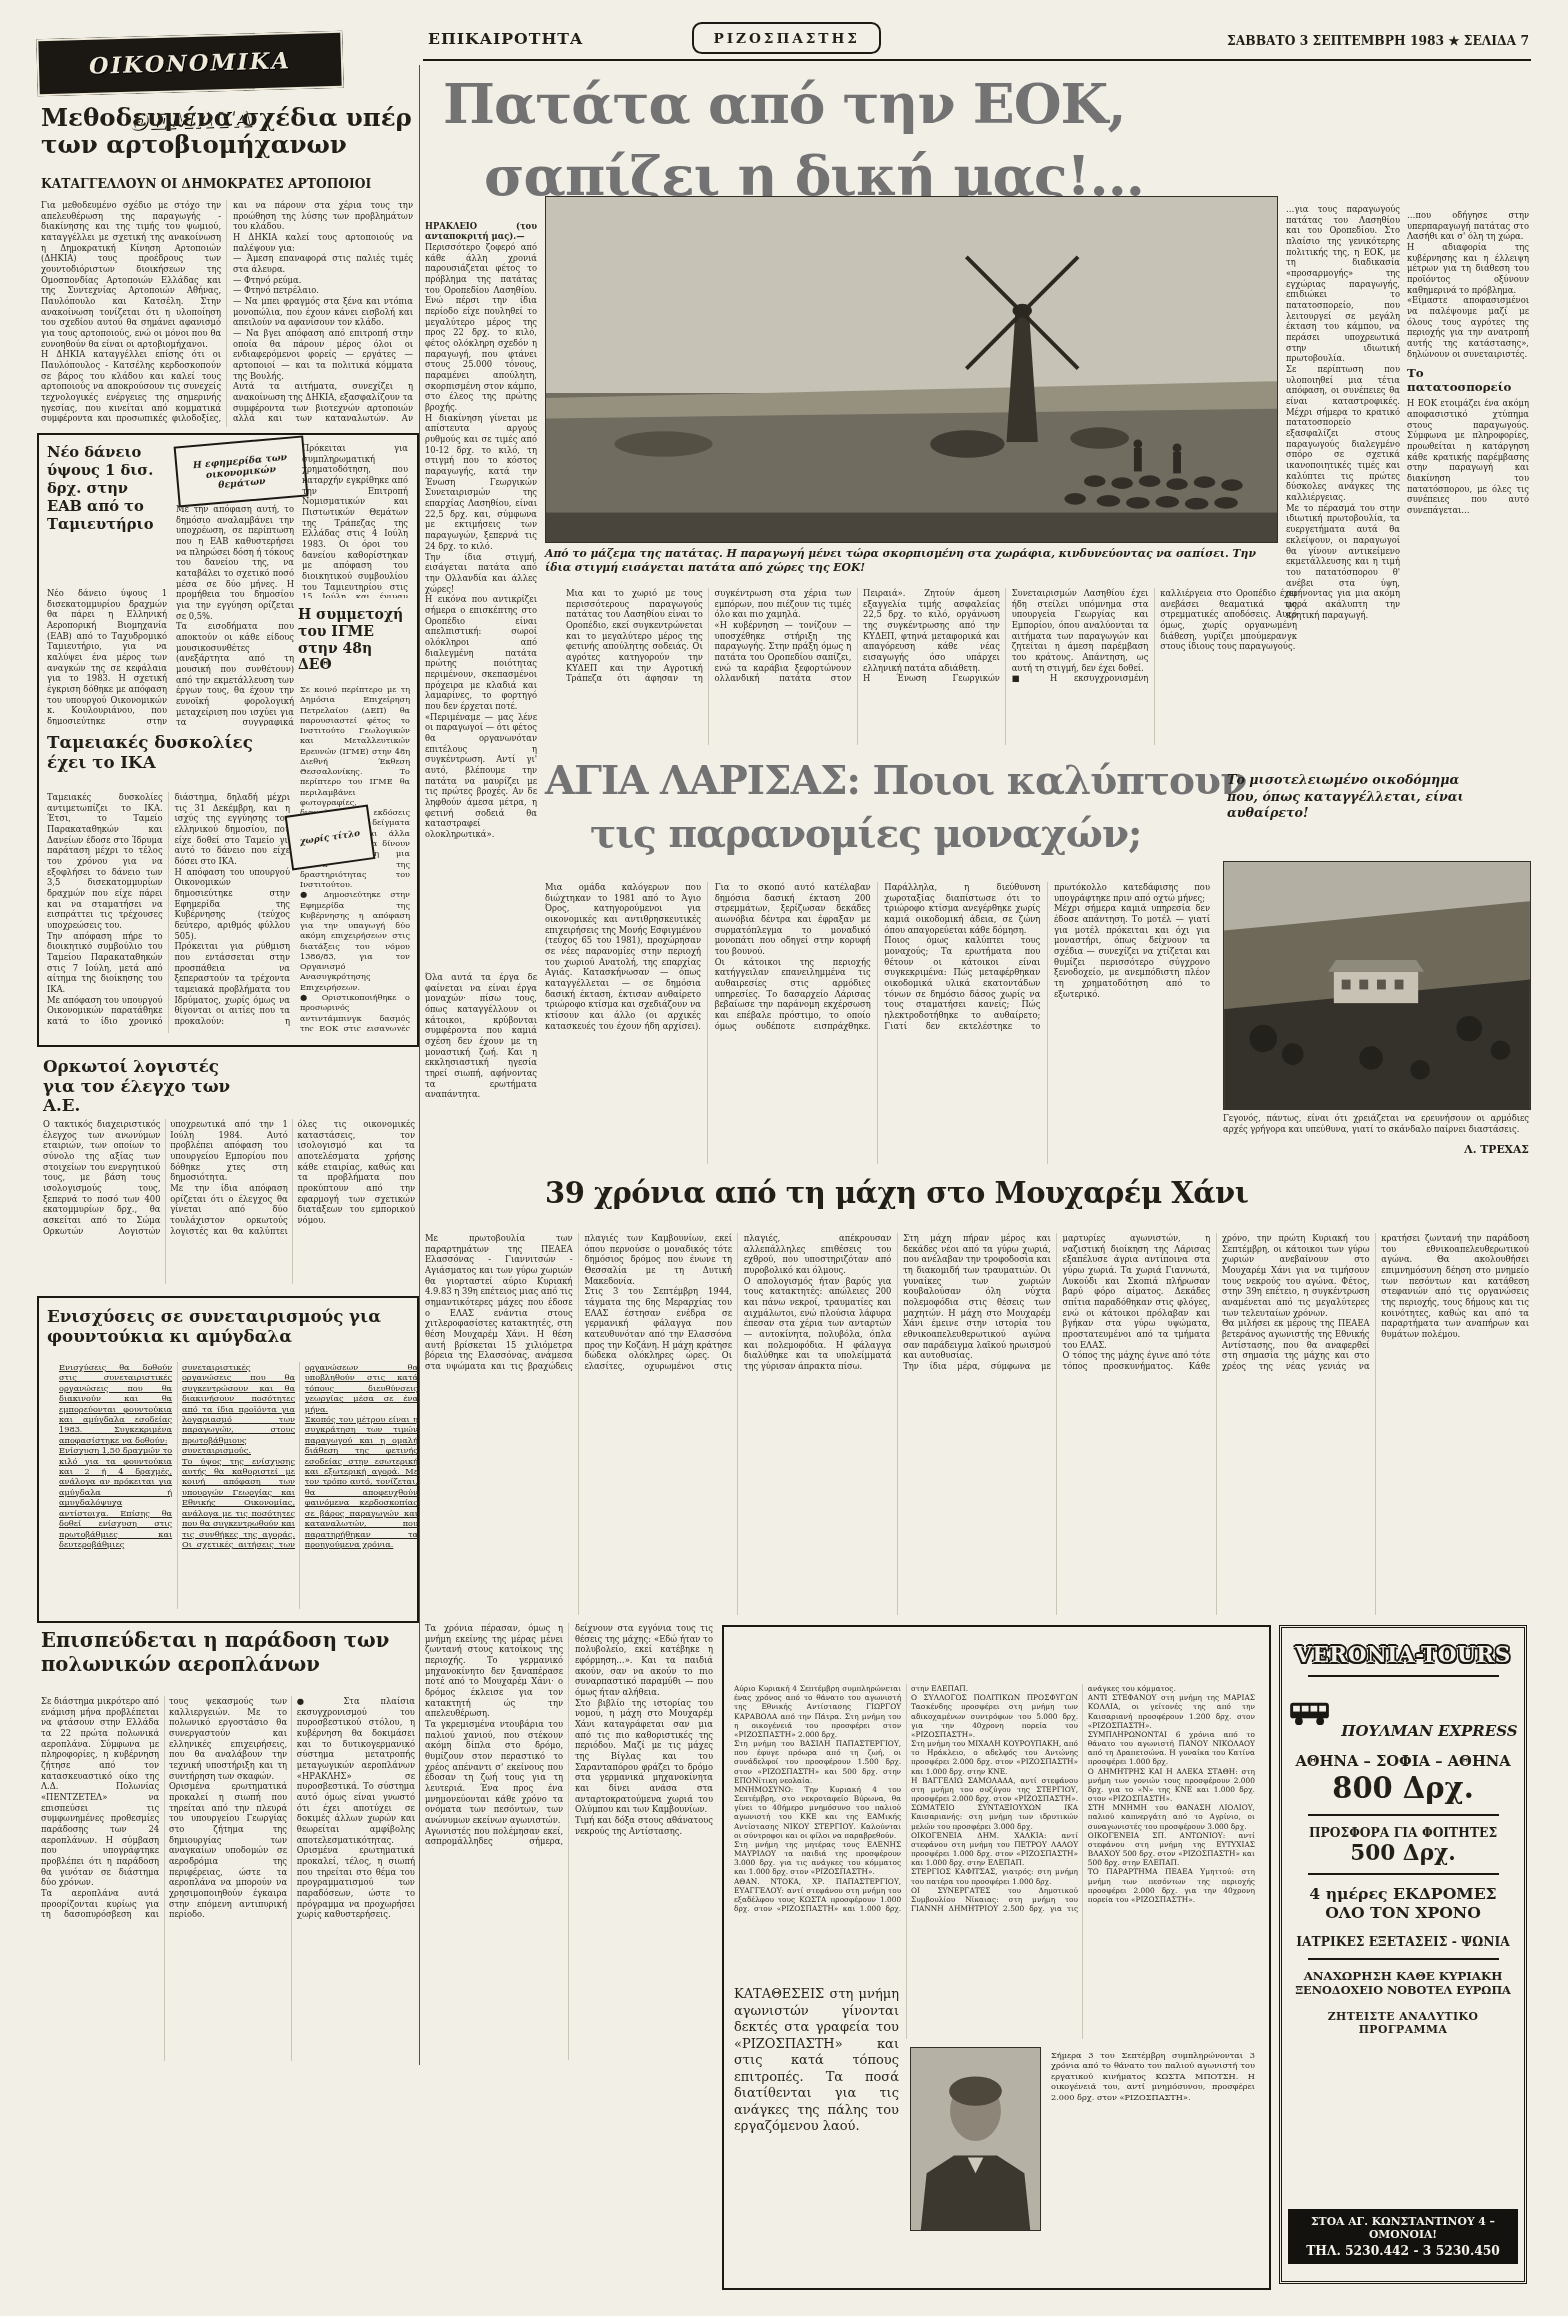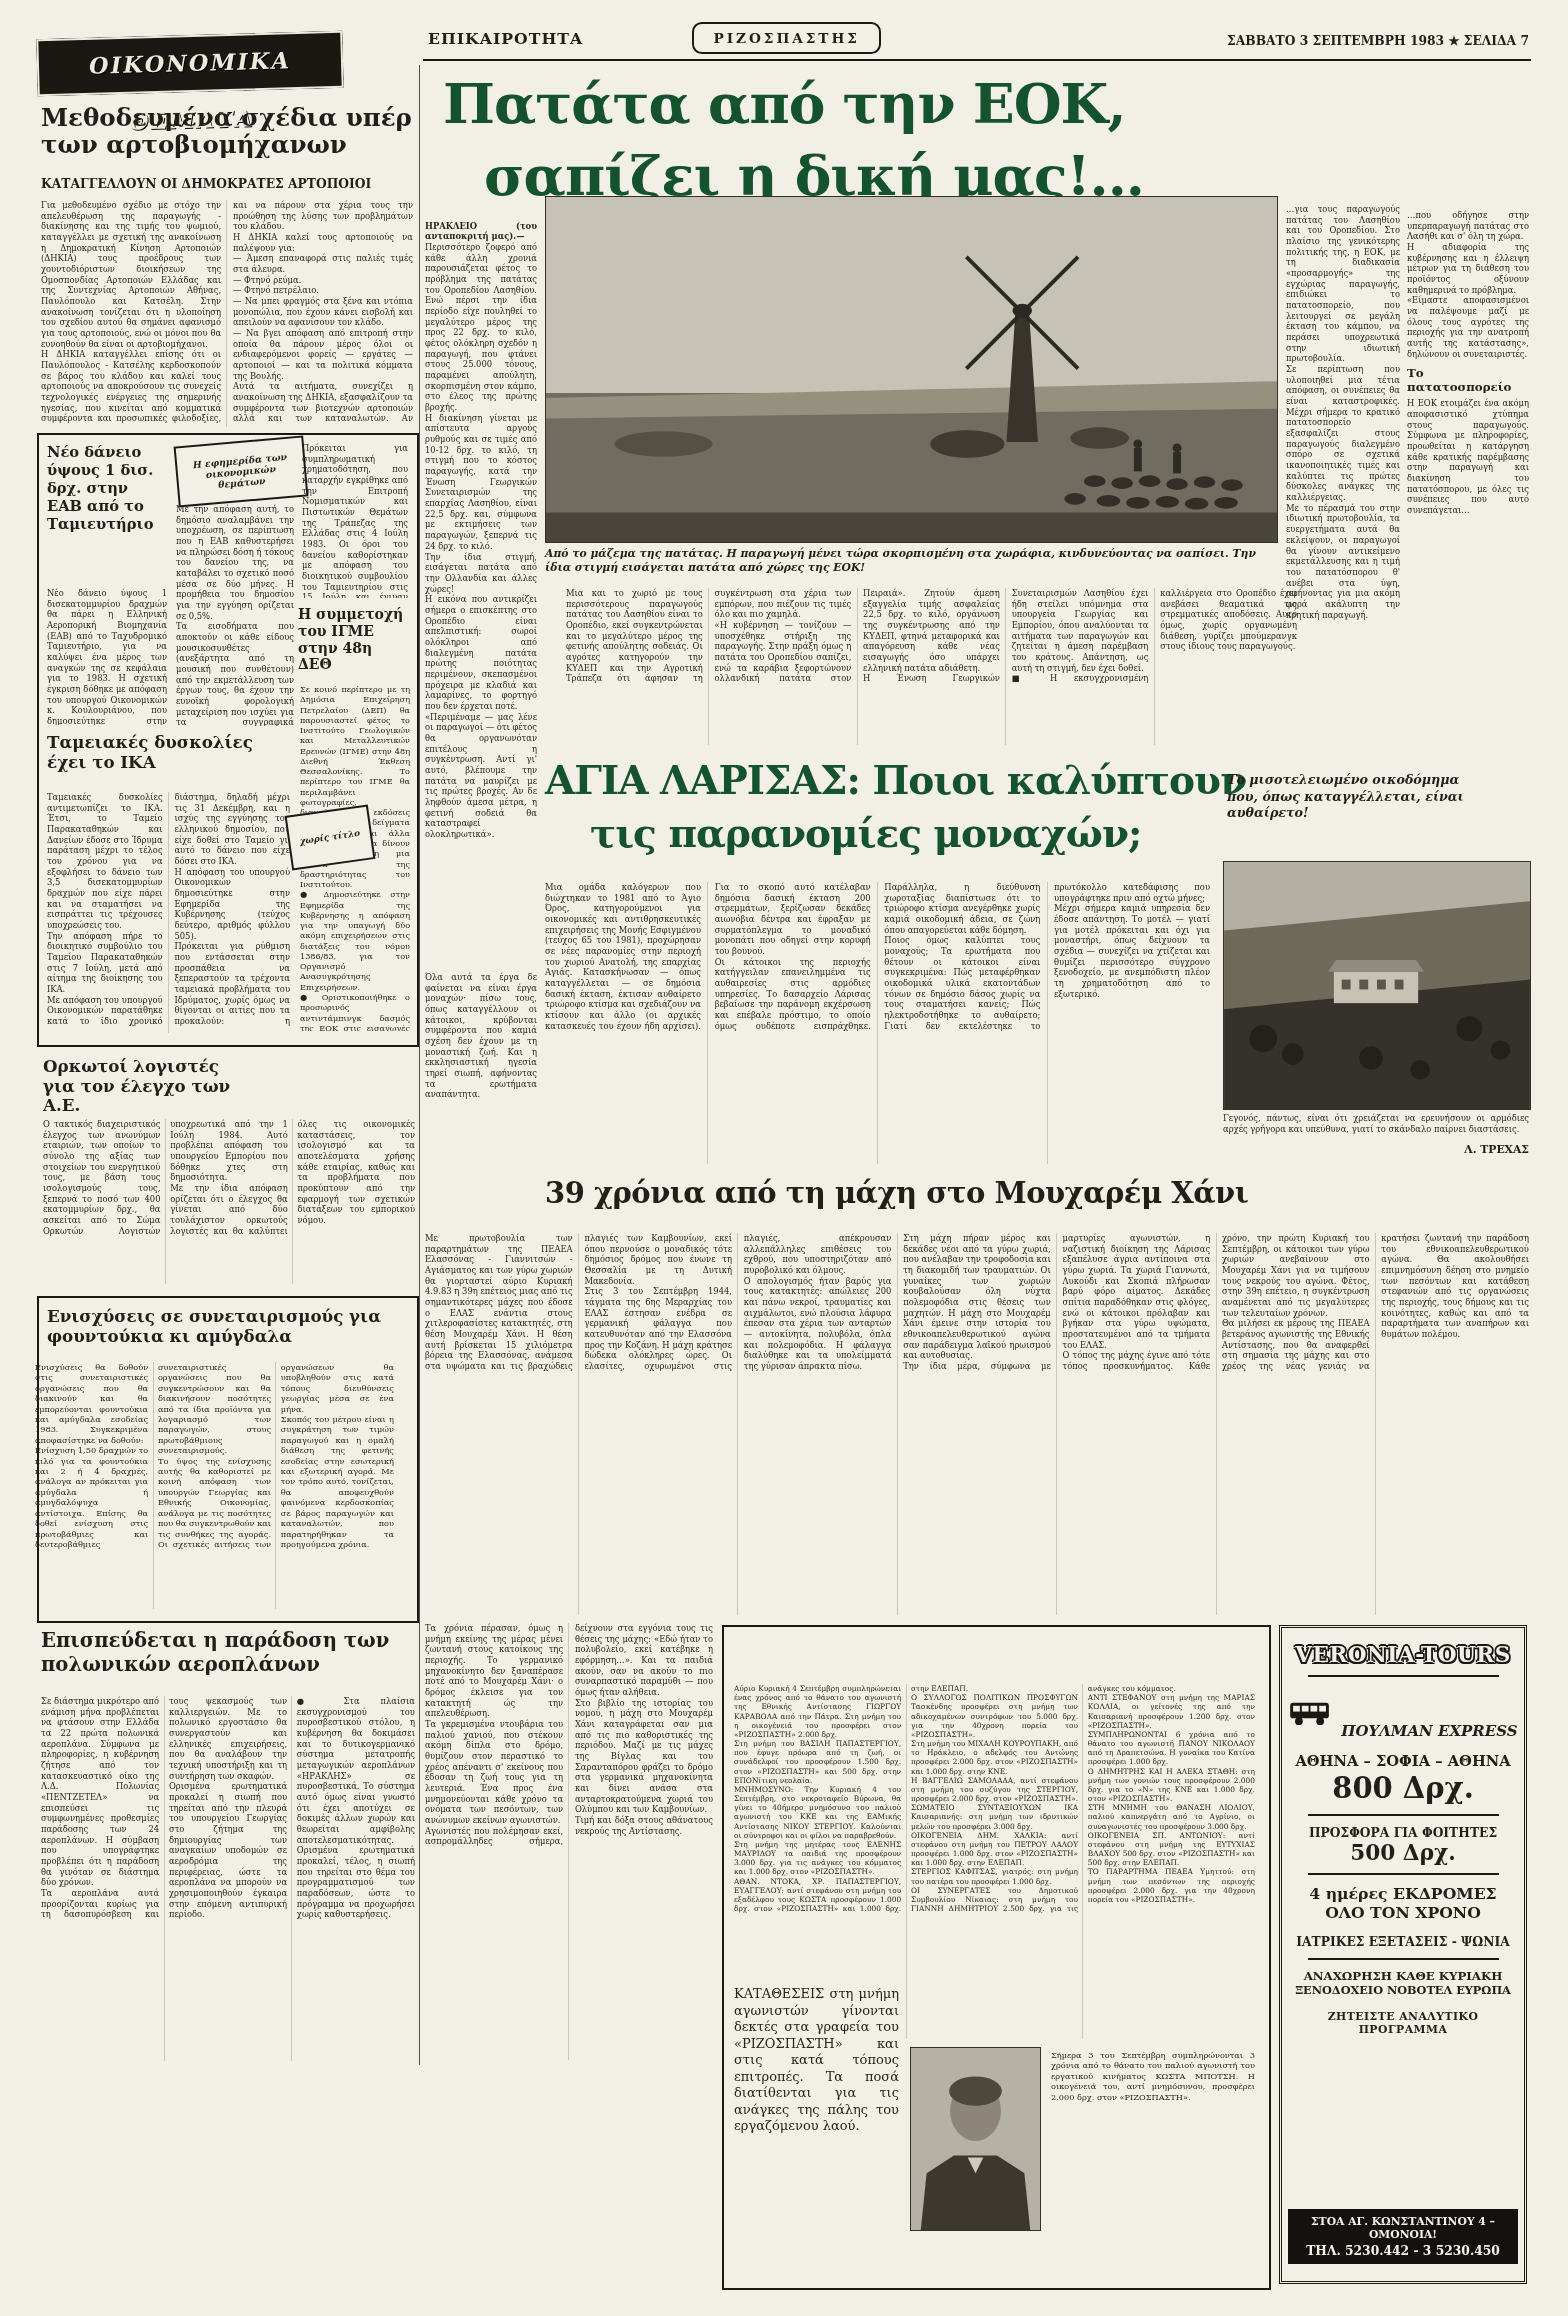--- a/index.html
+++ b/index.html
@@ -13,21 +13,21 @@
   .c5{columns:5;column-gap:11.8px;column-rule:1px solid #cbc5b6;}
   .c7{columns:7;column-gap:11.8px;column-rule:1px solid #cbc5b6;}
   .lead{font-weight:700;}
   .rule{background:#1c1915;}
   .box{border:2px solid #1c1915;}
   .stamp{border:2px solid #1c1915;background:#f2efe7;text-align:center;font-weight:700;font-style:italic;
          display:flex;align-items:center;justify-content:center;padding:2.9px;}
   .banner{background:#1b1813;color:#efe9da;font-style:italic;font-weight:700;text-align:center;
           box-shadow:inset 0 0 0 2px #efe9da, inset 0 0 0 3.9px #1b1813;transform:rotate(-1.6deg);
           letter-spacing:2px;text-shadow:1px 1px 0 #000;}
-  .headline-serif{font-weight:700;color:#14532d;letter-spacing:-1px;}
+  .headline-serif{font-weight:700;color:#737373;letter-spacing:-1px;}
   .subhead-center{font-weight:700;text-align:left;}
   .outline-text{color:#f2efe7;font-weight:700;
     text-shadow:-1.5px -1.5px 0 #1a1813,1.5px -1.5px 0 #1a1813,-1.5px 1.5px 0 #1a1813,1.5px 1.5px 0 #1a1813,0 -1.6px 0 #1a1813,0 1.6px 0 #1a1813,-1.6px 0 0 #1a1813,1.6px 0 0 #1a1813;}
   .ad{border:3.9px double #1a1813;text-align:center;}
   .ad-rule{height:2px;background:#1a1813;margin:8.8px 25.5px;}
   .photo{border:1px solid #33302a;overflow:hidden;background:#b3aea2;}
   .caption{font-style:italic;font-weight:700;}
 </style>
 </head>
 <body>
@@ -79,21 +79,21 @@
 Η απόφαση του υπουργού Οικονομικών δημοσιεύτηκε στην Εφημερίδα της Κυβέρνησης (τεύχος δεύτερο, αριθμός φύλλου 505).
 Πρόκειται για ρύθμιση που εντάσσεται στην προσπάθεια να ξεπεραστούν τα τρέχοντα ταμειακά προβλήματα του Ιδρύματος, χωρίς όμως να θίγονται οι αιτίες που τα προκαλούν: η εισφοροδιαφυγή και οι οφειλές του δημοσίου.</div>
   <div class="abs stamp" style="left:288px;top:810px;width:74px;height:45px;font-size:8.8px;transform:rotate(-8deg);z-index:3;">χωρίς τίτλο</div>
 
   <div class="abs" style="left:43px;top:1057px;width:206px;font-size:16.7px;font-weight:700;line-height:1.18;">Ορκωτοί λογιστές για τον έλεγχο των Α.Ε.</div>
   <div class="abs body c3" style="left:43px;top:1119px;width:372px;height:165px;">Ο τακτικός διαχειριστικός έλεγχος των ανωνύμων εταιριών, των οποίων το σύνολο της αξίας των στοιχείων του ενεργητικού τους, με βάση τους ισολογισμούς τους, ξεπερνά το ποσό των 400 εκατομμυρίων δρχ., θα ασκείται από το Σώμα Ορκωτών Λογιστών υποχρεωτικά από την 1 Ιούλη 1984. Αυτό προβλέπει απόφαση του υπουργείου Εμπορίου που δόθηκε χτες στη δημοσιότητα.
 Με την ίδια απόφαση ορίζεται ότι ο έλεγχος θα γίνεται από δύο τουλάχιστον ορκωτούς λογιστές και θα καλύπτει όλες τις οικονομικές καταστάσεις, τον ισολογισμό και τα αποτελέσματα χρήσης κάθε εταιρίας, καθώς και τα προβλήματα που προκύπτουν από την εφαρμογή των σχετικών διατάξεων του εμπορικού νόμου.</div>
 
   <div class="abs box" style="left:37px;top:1296px;width:378px;height:323px;"></div>
   <div class="abs subhead-center" style="left:47px;top:1306px;width:359px;font-size:16.7px;line-height:1.2;">Ενισχύσεις σε συνεταιρισμούς για φουντούκια κι αμύγδαλα</div>
-  <div class="abs body c3" style="left:35px;top:1362px;width:359px;height:247px;font-size:8.2px;">Ενισχύσεις θα δοθούν στις συνεταιριστικές οργανώσεις που θα διακινούν και θα εμπορεύονται φουντούκια και αμύγδαλα εσοδείας 1983. Συγκεκριμένα αποφασίστηκε να δοθούν:
+  <div class="abs body c3" style="left:59px;top:1362px;width:359px;height:247px;font-size:8.2px;text-decoration:underline;">Ενισχύσεις θα δοθούν στις συνεταιριστικές οργανώσεις που θα διακινούν και θα εμπορεύονται φουντούκια και αμύγδαλα εσοδείας 1983. Συγκεκριμένα αποφασίστηκε να δοθούν:
 Ενίσχυση 1,50 δραχμών το κιλό για τα φουντούκια και 2 ή 4 δραχμές, ανάλογα αν πρόκειται για αμύγδαλα ή αμυγδαλόψυχα αντίστοιχα. Επίσης θα δοθεί ενίσχυση στις πρωτοβάθμιες και δευτεροβάθμιες συνεταιριστικές οργανώσεις που θα συγκεντρώσουν και θα διακινήσουν ποσότητες από τα ίδια προϊόντα για λογαριασμό των παραγωγών, στους πρωτοβάθμιους συνεταιρισμούς.
 Το ύψος της ενίσχυσης αυτής θα καθοριστεί με κοινή απόφαση των υπουργών Γεωργίας και Εθνικής Οικονομίας, ανάλογα με τις ποσότητες που θα συγκεντρωθούν και τις συνθήκες της αγοράς. Οι σχετικές αιτήσεις των οργανώσεων θα υποβληθούν στις κατά τόπους διευθύνσεις γεωργίας μέσα σε ένα μήνα.
 Σκοπός του μέτρου είναι η συγκράτηση των τιμών παραγωγού και η ομαλή διάθεση της φετινής εσοδείας στην εσωτερική και εξωτερική αγορά. Με τον τρόπο αυτό, τονίζεται, θα αποφευχθούν φαινόμενα κερδοσκοπίας σε βάρος παραγωγών και καταναλωτών, που παρατηρήθηκαν τα προηγούμενα χρόνια.</div>
 
   <div class="abs subhead-center" style="left:41px;top:1629px;width:353px;font-size:19.6px;line-height:1.2;">Επισπεύδεται η παράδοση των πολωνικών αεροπλάνων</div>
   <div class="abs body c3" style="left:41px;top:1696px;width:374px;height:365px;">Σε διάστημα μικρότερο από ενάμιση μήνα προβλέπεται να φτάσουν στην Ελλάδα τα 22 πρώτα πολωνικά αεροπλάνα. Σύμφωνα με πληροφορίες, η κυβέρνηση ζήτησε από τον κατασκευαστικό οίκο της Λ.Δ. Πολωνίας «ΠΕΝΤΖΕΤΕΛ» να επισπεύσει τις συμφωνημένες προθεσμίες παράδοσης των 24 αεροπλάνων. Η σύμβαση που υπογράφτηκε προβλέπει ότι η παράδοση θα γινόταν σε διάστημα δύο χρόνων.
 Τα αεροπλάνα αυτά προορίζονται κυρίως για τη δασοπυρόσβεση και τους ψεκασμούς των καλλιεργειών. Με το πολωνικό εργοστάσιο θα συνεργαστούν και ελληνικές επιχειρήσεις, που θα αναλάβουν την τεχνική υποστήριξη και τη συντήρηση των σκαφών.
 Ορισμένα ερωτηματικά προκαλεί η σιωπή που τηρείται από την πλευρά του υπουργείου Γεωργίας στο ζήτημα της δημιουργίας των αναγκαίων υποδομών σε αεροδρόμια της περιφέρειας, ώστε τα αεροπλάνα να μπορούν να χρησιμοποιηθούν έγκαιρα στην επόμενη αντιπυρική περίοδο.
 ● Στα πλαίσια εκσυγχρονισμού του πυροσβεστικού στόλου, η κυβέρνηση θα δοκιμάσει και το δυτικογερμανικό σύστημα μετατροπής μεταγωγικών αεροπλάνων «ΗΡΑΚΛΗΣ» σε πυροσβεστικά. Το σύστημα αυτό όμως είναι γνωστό ότι έχει αποτύχει σε δοκιμές άλλων χωρών και θεωρείται αμφίβολης αποτελεσματικότητας.
 Ορισμένα ερωτηματικά προκαλεί, τέλος, η σιωπή που τηρείται στο θέμα του προγραμματισμού των παραδόσεων, ώστε το πρόγραμμα να προχωρήσει χωρίς καθυστερήσεις.</div>

